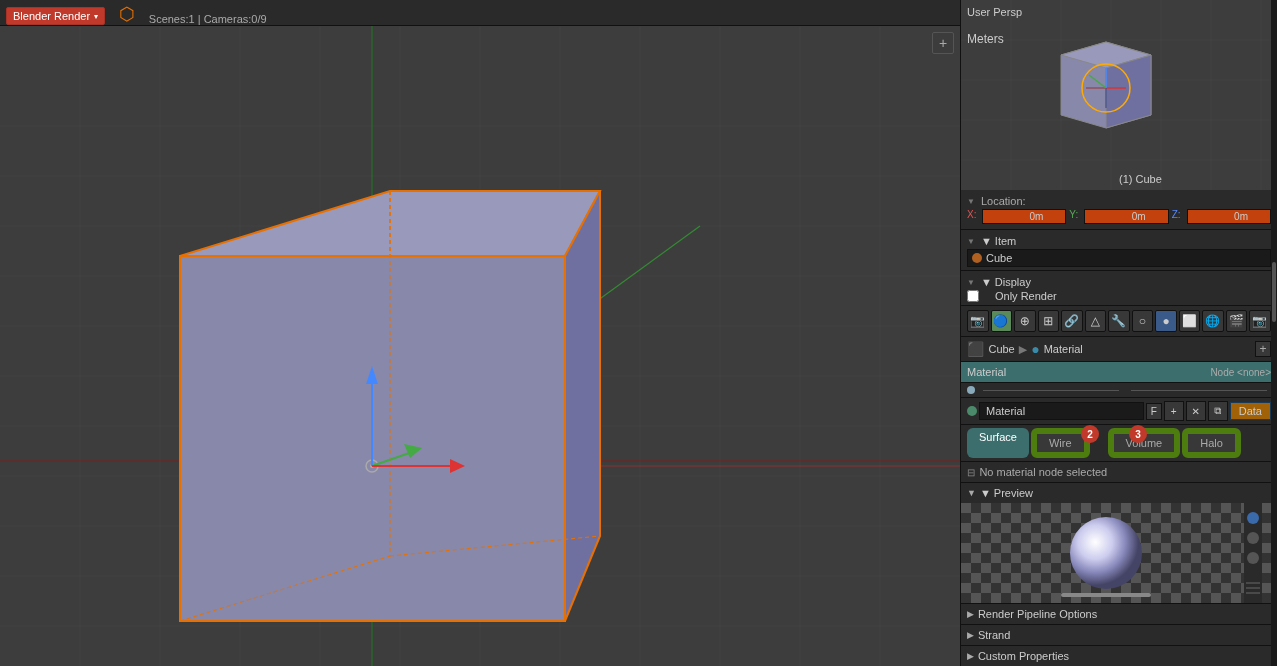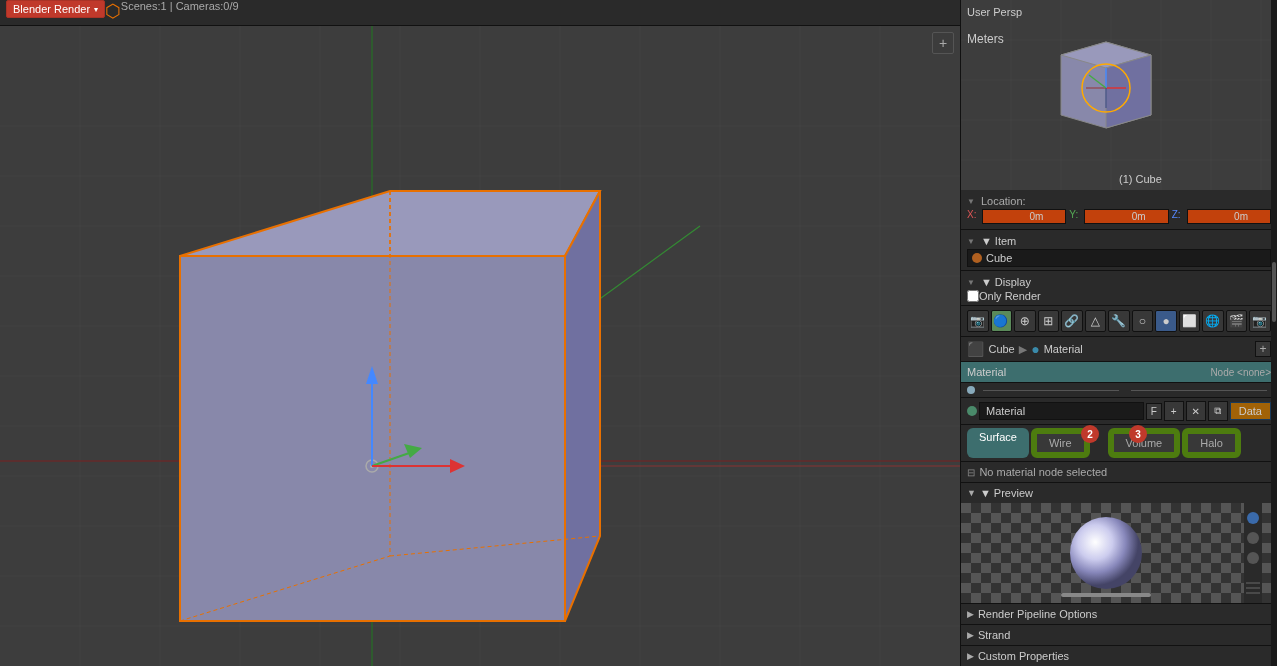--- a/index.html
+++ b/index.html
@@ -2,21 +2,21 @@
 <html><head>
   <meta charset="utf-8">
   <style>
     * { margin: 0; padding: 0; box-sizing: border-box; }
     body { width: 1277px; height: 666px; overflow: hidden; background: #1a1a1a; font-family: 'Arial', sans-serif; font-size: 11px; color: #ccc; }
 
     
     #topbar {
       position: absolute; top: 0; left: 0; width: 960px; height: 26px;
       background: #2a2a2a; border-bottom: 1px solid #111;
-      display: flex; align-items: flex-start; gap: 0; padding: 0 6px;
+      display: flex; align-items: flex-end; gap: 14px; padding: 0 6px;
     }
     .render-engine-select {
       background: #c0392b; color: #fff; border: 1px solid #a93226;
       padding: 2px 6px; font-size: 11px; border-radius: 2px;
       display: flex; align-items: center; gap: 4px; cursor: pointer;
     }
     .render-engine-select span.arrow { font-size: 8px; }
     .topbar-info { color: #aaa; font-size: 11px; }
     .badge-1 {
       background: #c0392b; color: #fff; border-radius: 50%;
@@ -337,21 +337,21 @@
       <div class="item-color-dot"></div>
       <span>Cube</span>
     </div>
   </div>
 
   <div style="background:#2a2a2a; border-bottom:1px solid #111; padding:3px 6px;">
     <div class="prop-row">
       <span class="prop-expand-arrow">▼</span>
       <span style="color:#ccc;">▼ Display</span>
     </div>
-    <div style="display:flex; align-items:center; gap:0;">
+    <div style="display:flex; align-items:center; gap:16px;">
       <input type="checkbox" style="width: 12px; height: 12px;">
       <span style="font-size:11px; color:#ccc;">Only Render</span>
     </div>
   </div>
 
   <div class="icons-bar">
     <div class="icon-btn">📷</div>
     <div class="icon-btn active">🔵</div>
     <div class="icon-btn">⊕</div>
     <div class="icon-btn">⊞</div>

